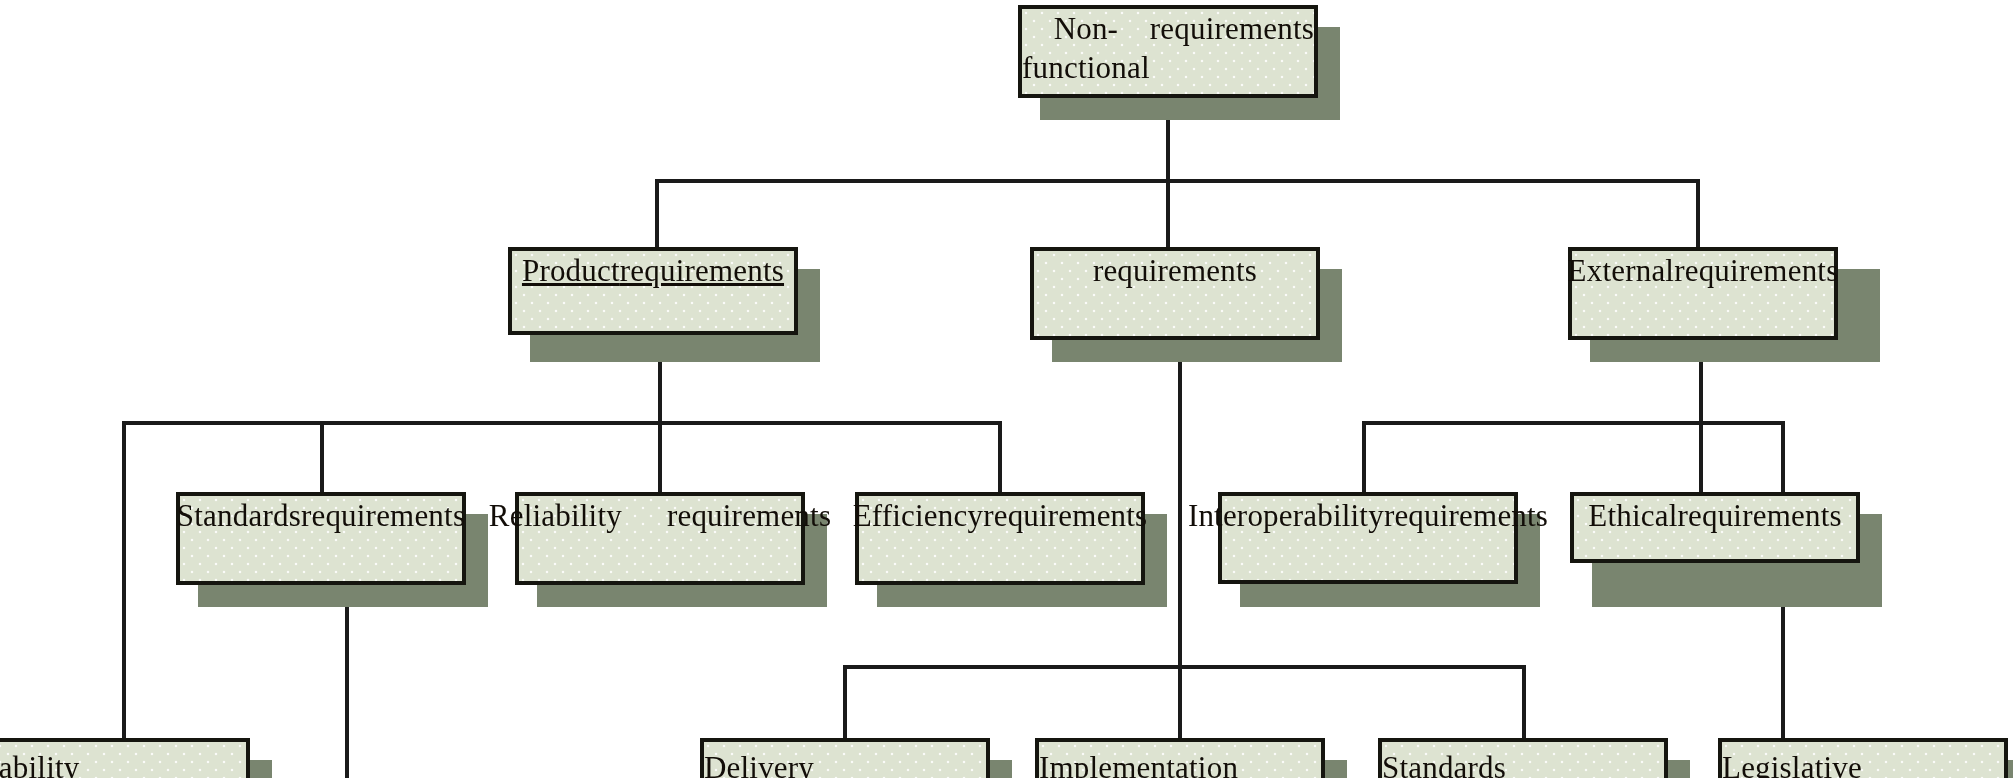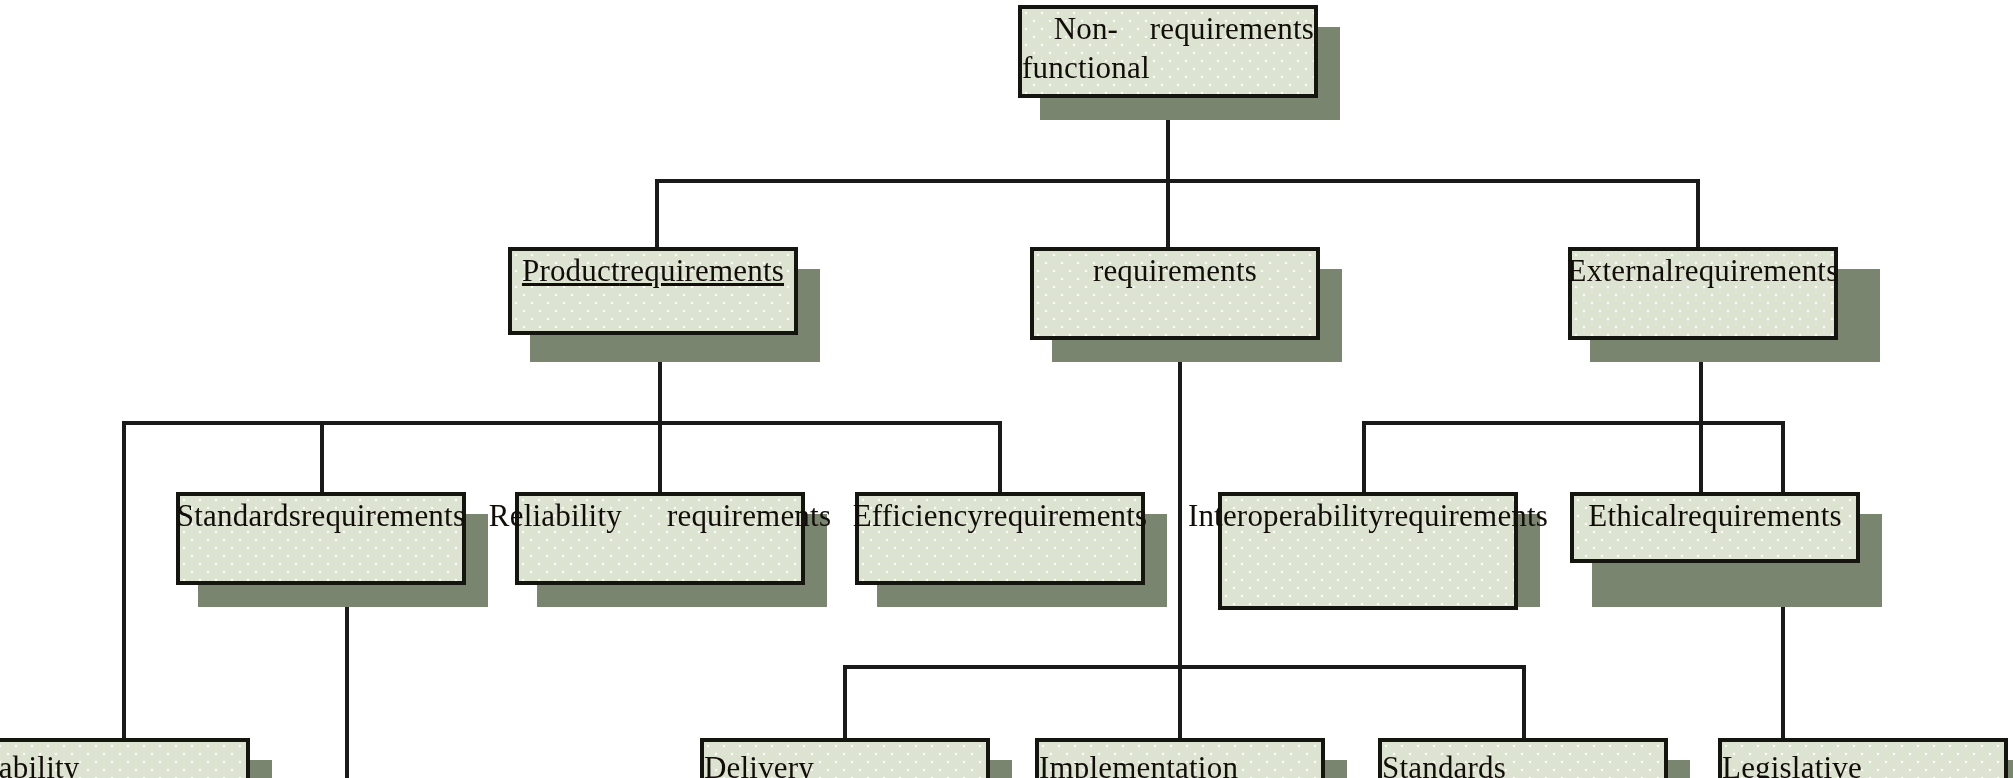--- a/index.html
+++ b/index.html
@@ -124,21 +124,21 @@
   <div class="node" style="left:515px; top:492px; width:290px; height:93px;gap:45px;">
     <span>Reliability</span>
     <span class="line2">requirements</span>
   </div>
 
   <div class="node" style="left:855px; top:492px; width:290px; height:93px;">
     <span>Efficiency</span>
     <span class="line2">requirements</span>
   </div>
 
-  <div class="node" style="left:1218px; top:492px; width:300px; height:118px;">
+  <div class="node" style="left:1218px; top:492px; width:300px; height:92px;">
     <span>Interoperability</span>
     <span class="line2">requirements</span>
   </div>
 
   <div class="node" style="left:1570px; top:492px; width:290px; height:71px;">
     <span>Ethical</span>
     <span class="line2">requirements</span>
   </div>
 
   <div class="node" style="left:-40px; top:738px; width:290px; height:93px; justify-content:flex-start; padding-top:6px;">

